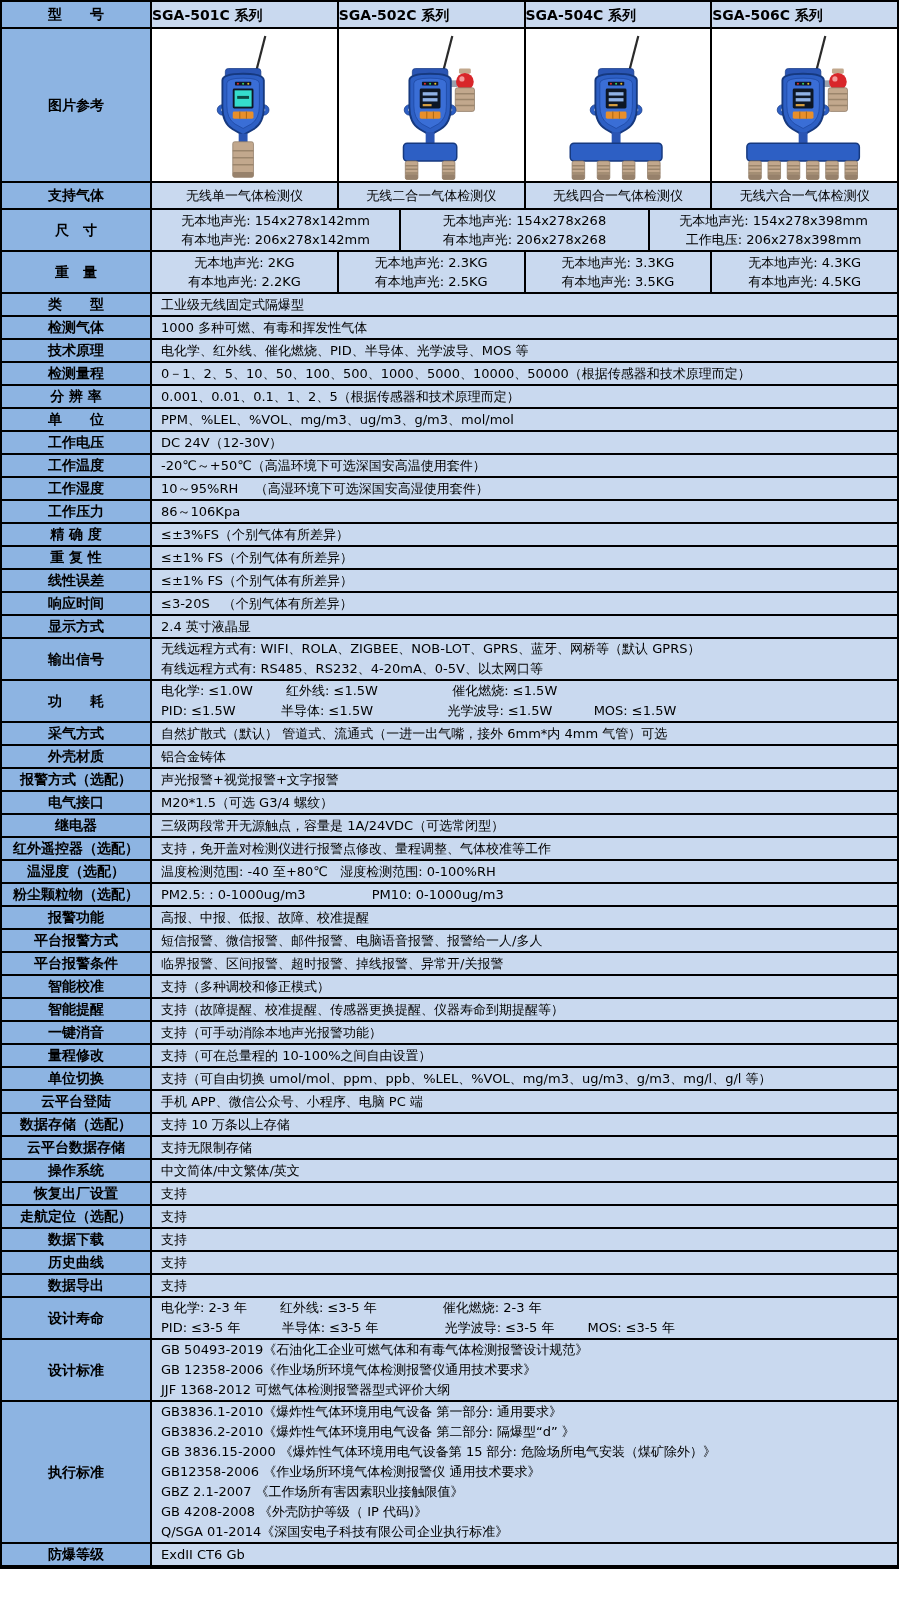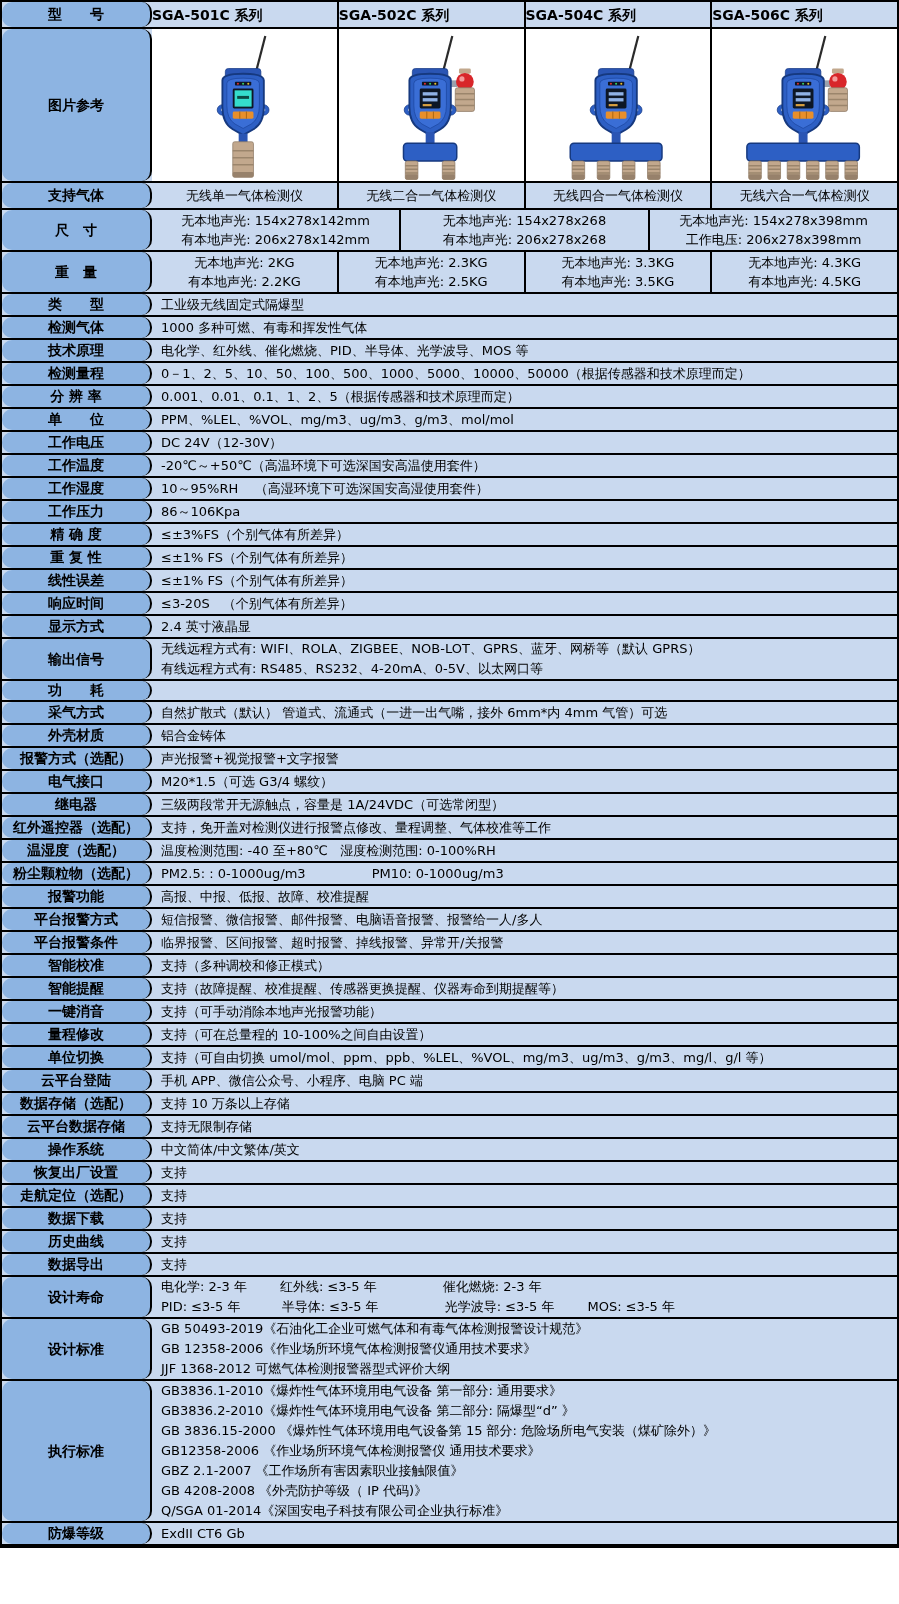--- a/index.html
+++ b/index.html
@@ -2,21 +2,21 @@
 <html><head>
 <meta charset="utf-8">
 <style>
   html,body{margin:0;padding:0;background:#fff;}
   body{font-family:"DejaVu Sans","Liberation Sans",sans-serif;color:#000;}
   .spec-table{width:895px;border:2px solid #000;background:#c9d9ef;}
   .row{display:flex;border-top:2px solid #000;}
   .row:first-child{border-top:none;}
   .label-cell{flex:0 0 144px;background:#8db4e2;border-right:2px solid #000;
     display:flex;align-items:center;justify-content:center;text-align:center;
-    font-weight:bold;font-size:14px;padding:1px 2px;line-height:17px;border-radius:10px;}
+    font-weight:bold;font-size:14px;padding:1px 2px;line-height:17px;}
   .cell{flex:1 1 0;background:#c9d9ef;border-right:2px solid #000;
     display:flex;flex-direction:column;justify-content:center;min-width:0;}
   .row .cell:last-child{border-right:none;}
   .line{font-size:13px;line-height:20px;white-space:pre-wrap;}
   
   .header .cell{align-items:flex-start;min-height:25px;}
   .header .line{font-weight:bold;font-size:14px;}
   
   .images .cell{background:#ffffff;align-items:center;justify-content:flex-end;min-height:152px;}
   .images svg{display:block;height:148px;}
@@ -338,20 +338,24 @@
     </div>
     <div class="row full">
       <div class="label-cell">输出信号</div>
       <div class="cell">
         <div class="line">无线远程方式有: WIFI、ROLA、ZIGBEE、NOB-LOT、GPRS、蓝牙、网桥等（默认 GPRS）</div>
         <div class="line">有线远程方式有: RS485、RS232、4-20mA、0-5V、以太网口等</div>
       </div>
     </div>
     <div class="row full">
       <div class="label-cell">功　　耗</div>
+      <div class="cell">
+        <div class="line">电化学: ≤1.0W        红外线: ≤1.5W                  催化燃烧: ≤1.5W</div>
+        <div class="line">PID: ≤1.5W           半导体: ≤1.5W                  光学波导: ≤1.5W          MOS: ≤1.5W</div>
+      </div>
     </div>
     <div class="row full">
       <div class="label-cell">采气方式</div>
       <div class="cell">
         <div class="line">自然扩散式（默认） 管道式、流通式（一进一出气嘴，接外 6mm*内 4mm 气管）可选</div>
       </div>
     </div>
     <div class="row full">
       <div class="label-cell">外壳材质</div>
       <div class="cell">

